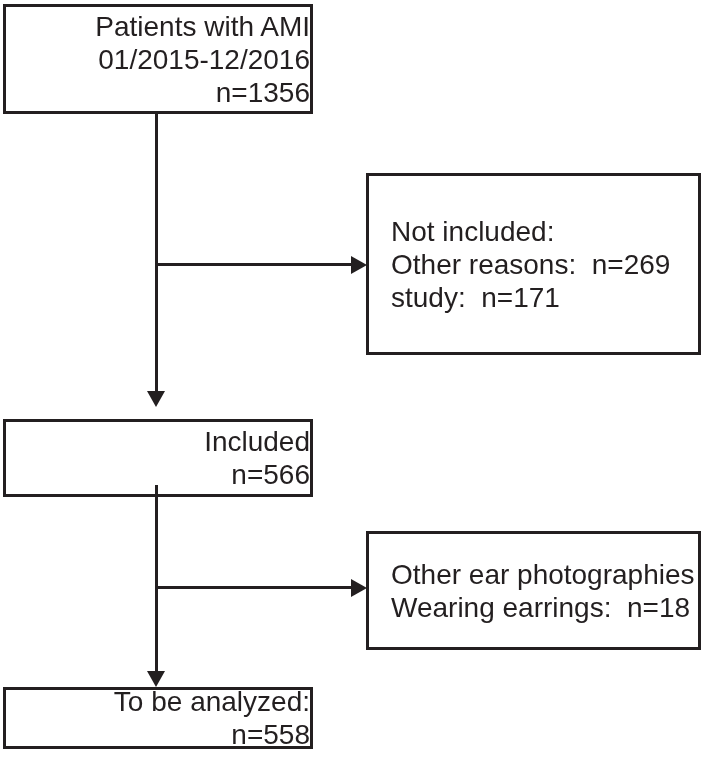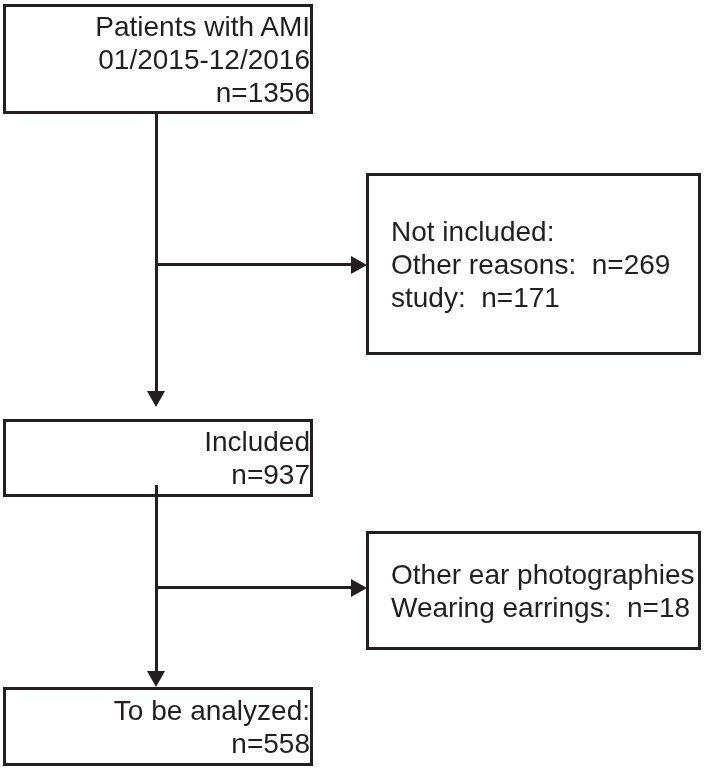--- a/index.html
+++ b/index.html
@@ -56,21 +56,21 @@
   #arrow-down-1{left:147px;top:391px;}
   #hline1{left:156px;top:263px;width:196px;height:3px;}
   #arrow-right-1{left:351px;top:256px;}
   #box-not-included{left:366px;top:173px;width:335px;height:182px;}
   #box-included{left:3px;top:407px;width:310px;height:78px;margin-top:12px;}
   #vline2{left:155px;top:485px;width:3px;height:186px;}
   #arrow-down-2{left:147px;top:671px;}
   #hline2{left:156px;top:586px;width:196px;height:3px;}
   #arrow-right-2{left:351px;top:579px;}
   #box-ear{left:366px;top:531px;width:335px;height:119px;}
-  #box-analyzed{left:3px;top:687px;width:310px;height:79px;}
+  #box-analyzed{left:3px;top:687px;width:310px;height:62px;}
 </style>
 </head>
 <body>
 
 <div class="canvas">
 
   <div class="node center" id="box-patients">
     <div class="tline">Patients with AMI</div>
     <div class="tline">01/2015-12/2016</div>
     <div class="tline">n=1356</div>
@@ -83,21 +83,21 @@
   <div class="arrow-right" id="arrow-right-1"></div>
 
   <div class="node left" id="box-not-included">
     <div class="tline">Not included:</div>
     <div class="tline">Other reasons:  n=269</div>
     <div class="tline">study:  n=171</div>
   </div>
 
   <div class="node center" id="box-included">
     <div class="tline">Included</div>
-    <div class="tline">n=937</div>
+    <div class="tline">n=566</div>
   </div>
 
   <div class="conn" id="vline2"></div>
   <div class="arrow-down" id="arrow-down-2"></div>
 
   <div class="conn" id="hline2"></div>
   <div class="arrow-right" id="arrow-right-2"></div>
 
   <div class="node left" id="box-ear">
     <div class="tline">Other ear photographies</div>

